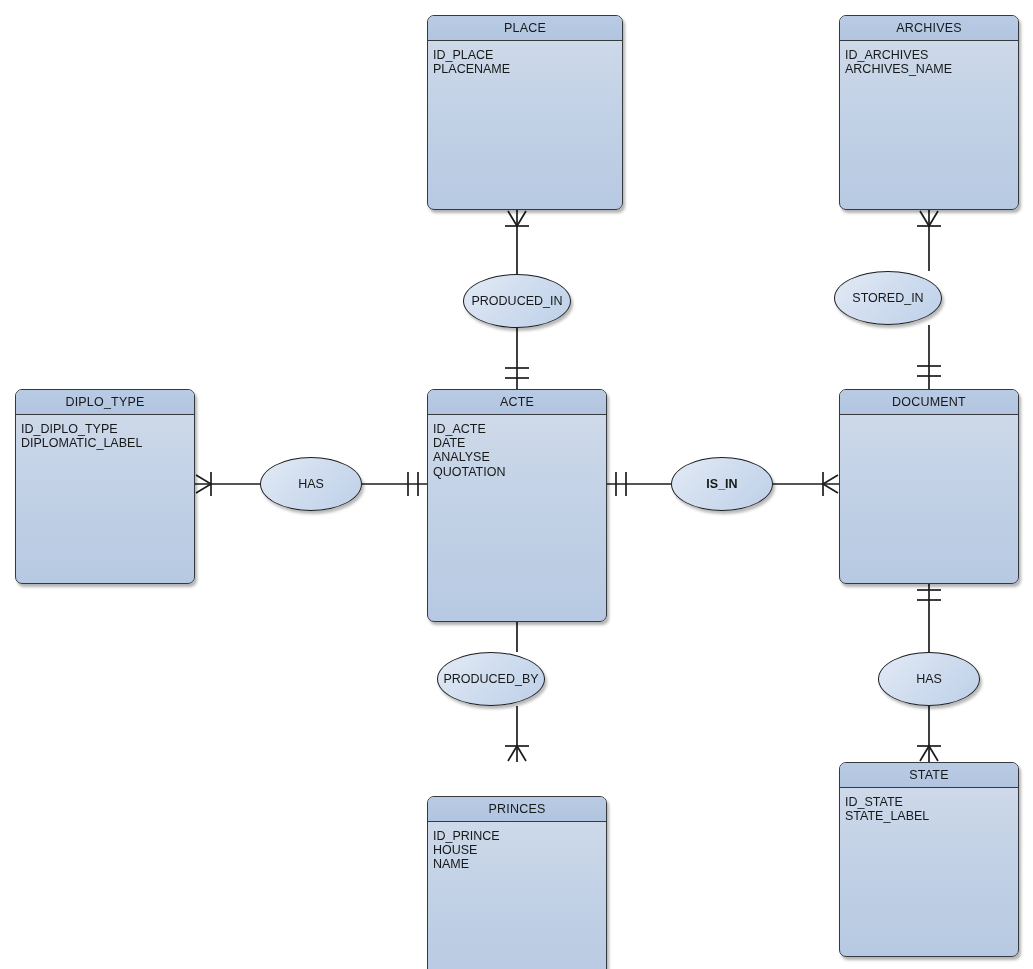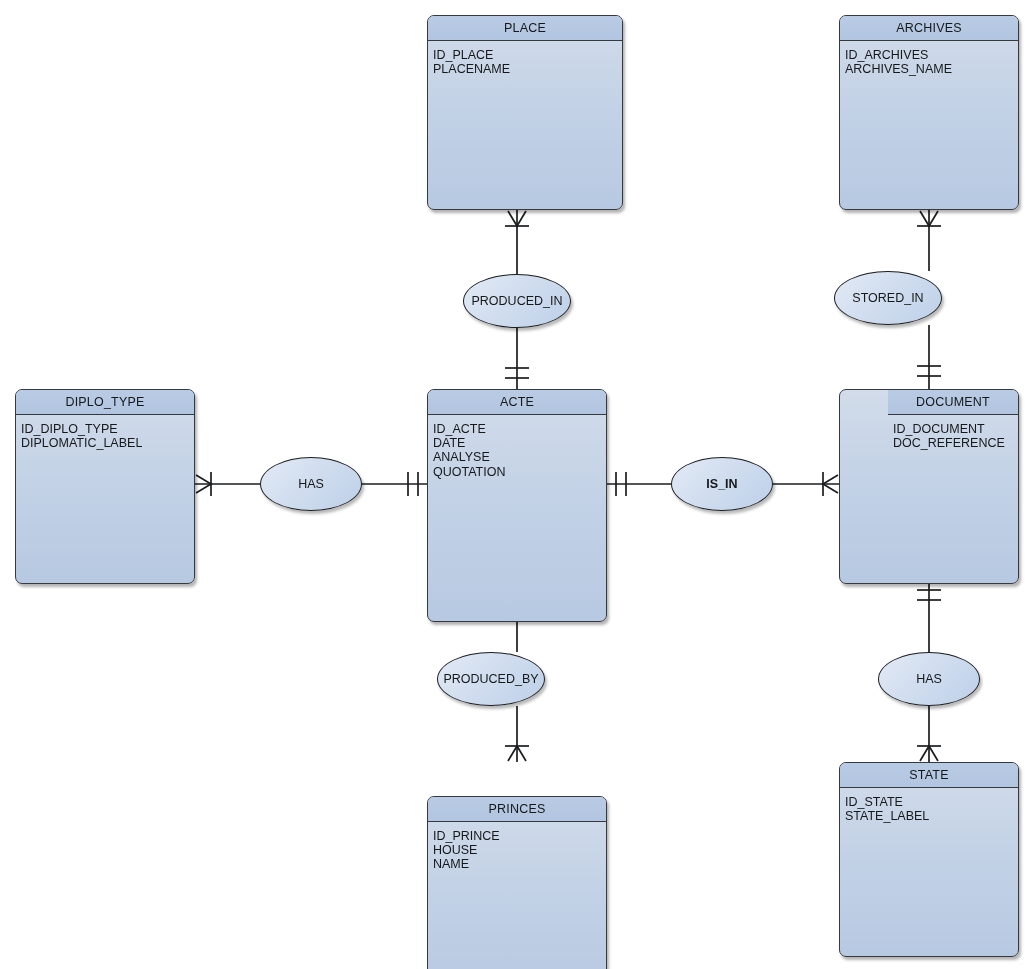--- a/index.html
+++ b/index.html
@@ -159,26 +159,22 @@
   <div class="entity" style="left:427px; top:389px; width:180px; height:233px;">
     <div class="entity-title">ACTE</div>
     <div class="entity-attrs">
       <div class="attr">ID_ACTE</div>
       <div class="attr">DATE</div>
       <div class="attr">ANALYSE</div>
       <div class="attr">QUOTATION</div>
     </div>
   </div>
 
-  <div class="entity" style="left:839px; top:389px; width:180px; height:195px;padding-left:48px;">
+  <div class="entity" style="left:839px; top:389px; width:180px; height:195px;">
     <div class="entity-title">DOCUMENT</div>
-    <div class="entity-attrs">
-      <div class="attr">ID_DOCUMENT</div>
-      <div class="attr">DOC_REFERENCE</div>
-    </div>
   </div>
 
   <div class="entity" style="left:427px; top:762px; width:180px; height:195px;margin-top:34px;">
     <div class="entity-title">PRINCES</div>
     <div class="entity-attrs">
       <div class="attr">ID_PRINCE</div>
       <div class="attr">HOUSE</div>
       <div class="attr">NAME</div>
     </div>
   </div>

